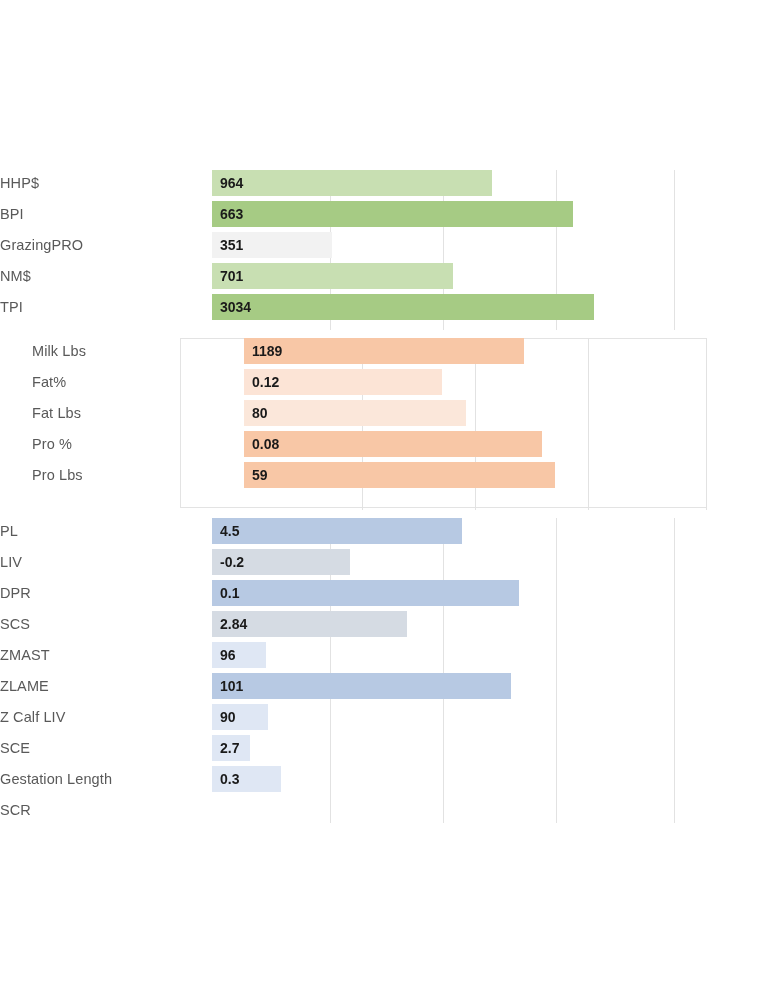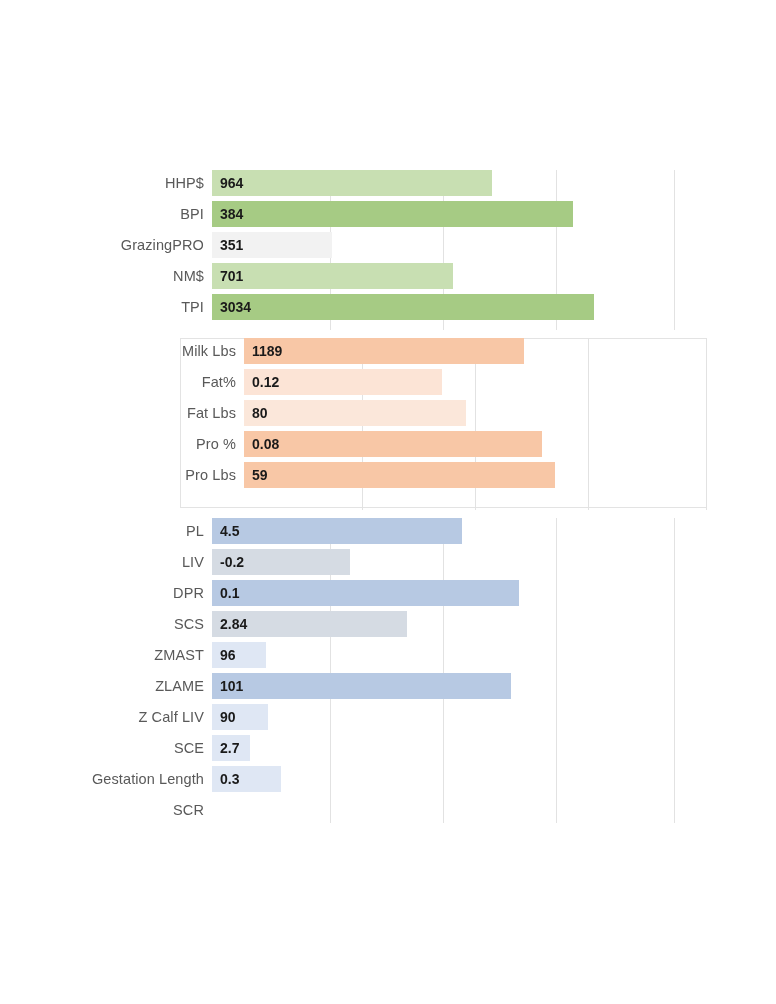--- a/index.html
+++ b/index.html
@@ -71,21 +71,21 @@
     position: relative;
     height: 26px;
     margin-bottom: 5px;
     display: flex;
     align-items: center;
   }
 
   .row-label {
     width: 212px;
     flex: 0 0 212px;
-    text-align: right;
+    text-align: left;
     padding-right: 8px;
     box-sizing: border-box;
     font-size: 14.5px;
     color: #595959;
     letter-spacing: 0.1px;
     white-space: nowrap;
     font-family: "Liberation Sans", sans-serif;
   }
 
   .bar-area {
@@ -133,21 +133,21 @@
           <div class="row-label">HHP$</div>
           <div class="bar-area">
             <div class="bar" style="width: 279.825px; background: rgb(200, 223, 178);"></div>
             <div class="bar-value">964</div>
           </div>
         </div>
         <div class="row">
           <div class="row-label">BPI</div>
           <div class="bar-area">
             <div class="bar" style="width: 361.27px; background: rgb(166, 203, 132);"></div>
-            <div class="bar-value">384</div>
+            <div class="bar-value">663</div>
           </div>
         </div>
         <div class="row">
           <div class="row-label">GrazingPRO</div>
           <div class="bar-area">
             <div class="bar" style="width: 119.665px; background: rgb(242, 242, 242);"></div>
             <div class="bar-value">351</div>
           </div>
         </div>
         <div class="row">

